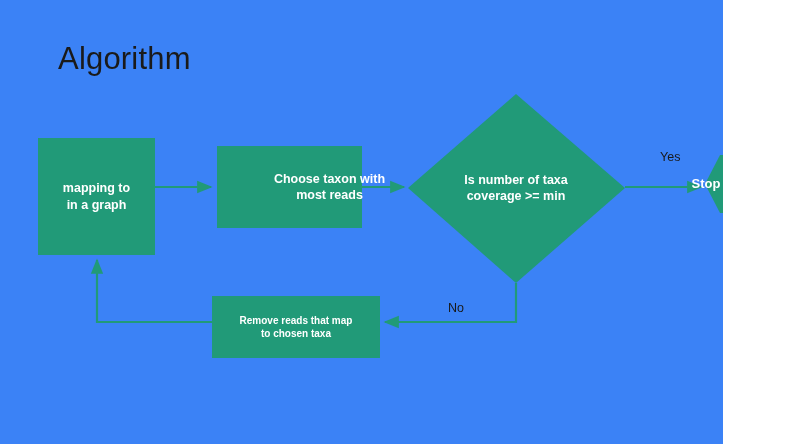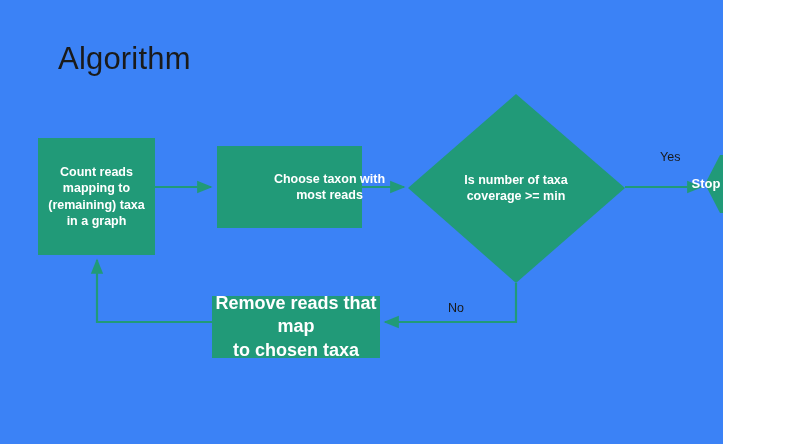--- a/index.html
+++ b/index.html
@@ -57,21 +57,21 @@
   #label-decision {
     left: 430px; top: 148px; width: 172px; height: 80px;
     font-size: 12.5px;
   }
   #label-stop {
     left: 674px; top: 155px; width: 64px; height: 58px;
     font-size: 13px;
   }
   #label-remove {
     left: 212px; top: 296px; width: 168px; height: 62px;
-    font-size: 18px;
+    font-size: 10px;
   }
   .edge-label {
     position: absolute;
     color: #1a1a1a;
     font-family: "Liberation Sans", sans-serif;
     font-size: 12.5px;
     font-weight: 400;
     white-space: nowrap;
   }
   #label-yes { left: 660px; top: 150px; }
@@ -107,23 +107,21 @@
 
     <line x1="625" y1="187" x2="701" y2="187" stroke="#219A78" stroke-width="2.2" marker-end="url(#arrow-right)"></line>
 
     <path d="M 516 283 L 516 322 L 385 322" fill="none" stroke="#219A78" stroke-width="2.2" marker-end="url(#arrow-right)"></path>
 
     <path d="M 212 322 L 97 322 L 97 260" fill="none" stroke="#219A78" stroke-width="2.2" marker-end="url(#arrow-right)"></path>
   </svg>
 
   <div class="node-label" id="label-count">
     <div>
-      <div>Count reads</div>
       <div>mapping to</div>
-      <div>(remaining) taxa</div>
       <div>in a graph</div>
     </div>
   </div>
 
   <div class="node-label" id="label-choose">
     <div>
       <div>Choose taxon with</div>
       <div>most reads</div>
     </div>
   </div>

